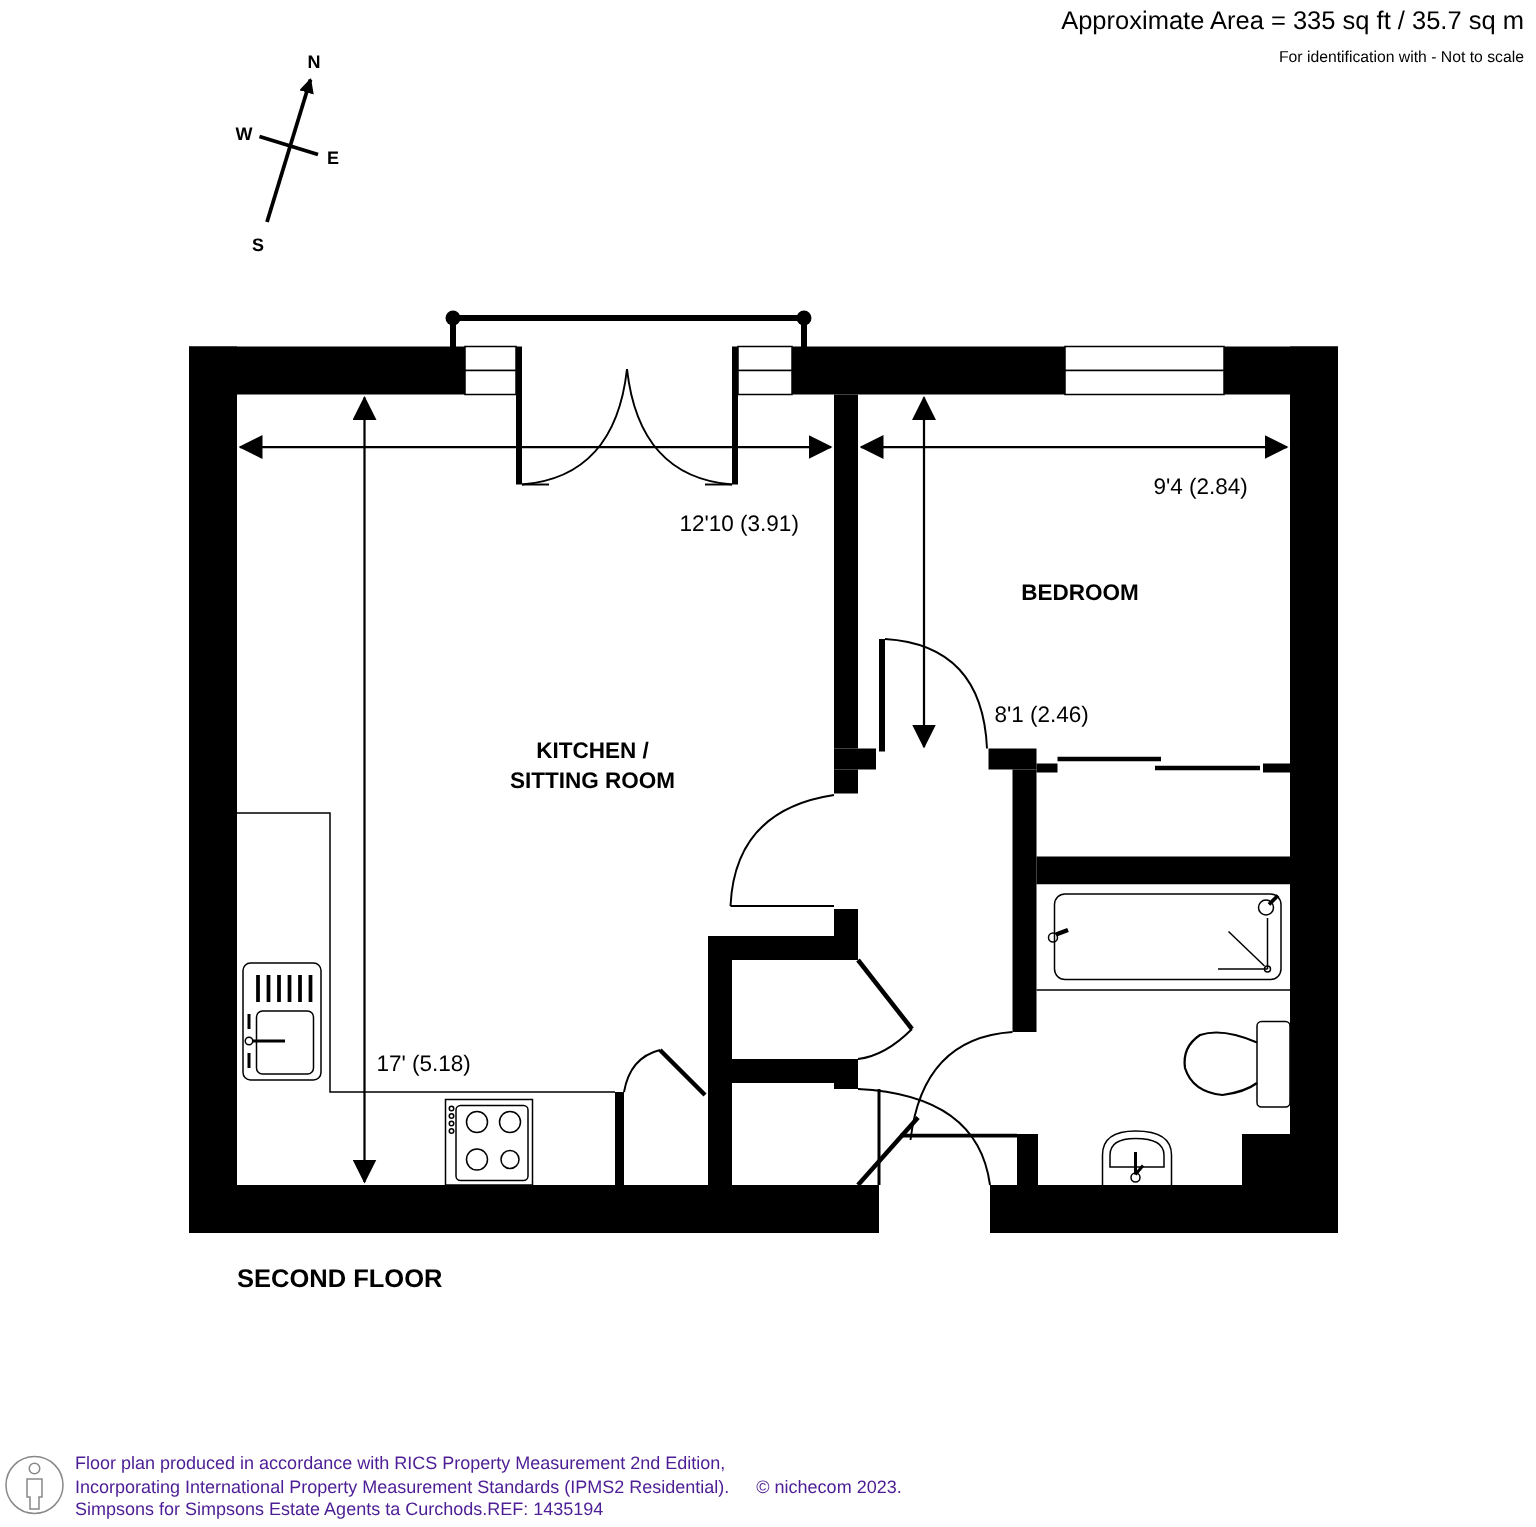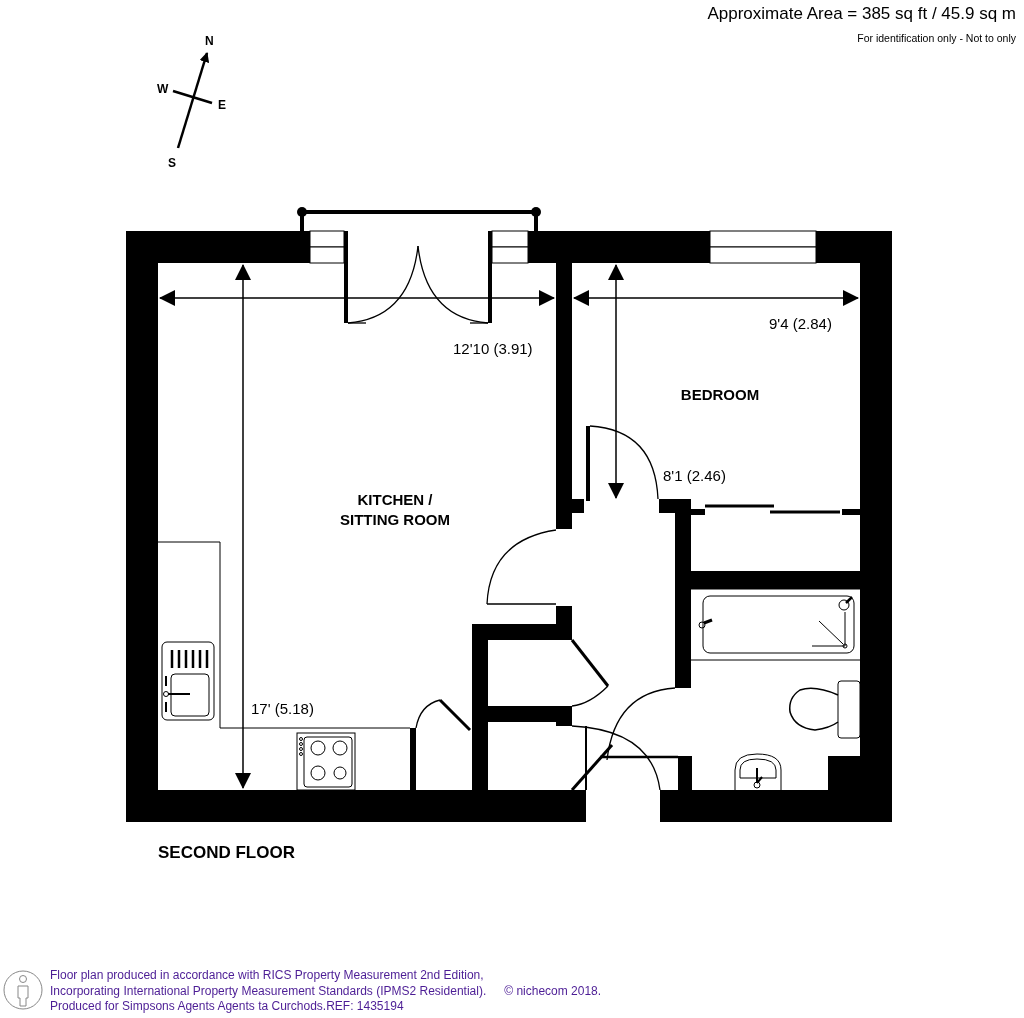--- a/index.html
+++ b/index.html
@@ -10,22 +10,22 @@
   .plan text { font-family: "Liberation Sans", sans-serif; }
   .floor-label { position: absolute; left: 124px; top: 843px; font-size: 17px; font-weight: bold; white-space: nowrap; margin-left: 34px; }
   .footer { position: absolute; left: 50px; top: 968px; font-size: 12px; line-height: 15.5px; color: #4c1d95; white-space: nowrap; }
   .footer .copy { margin-left: 18px; }
   .footer .ref { margin-left: 0; }
   .footer-icon { position: absolute; left: 2px; top: 966px; width: 42px; height: 48px; }
 </style>
 </head>
 <body>
 
-<div class="area-title">Approximate Area = 385 sq ft / 45.9 sq m</div>
-<div class="area-note">For identification only - Not to only</div>
+<div class="area-title">Approximate Area = 335 sq ft / 35.7 sq m</div>
+<div class="area-note">For identification with - Not to scale</div>
 
 <svg class="plan" viewBox="0 0 1024 1018" xmlns="http://www.w3.org/2000/svg">
   <defs>
     <marker id="arr" markerWidth="10" markerHeight="10" refX="9" refY="5" orient="auto-start-reverse" markerUnits="userSpaceOnUse">
       <path d="M0,0 L10,5 L0,10 z" fill="#000"></path>
     </marker>
     <marker id="arrBig" markerWidth="16" markerHeight="16" refX="15" refY="8" orient="auto-start-reverse" markerUnits="userSpaceOnUse">
       <path d="M0,0 L16,8 L0,16 z" fill="#000"></path>
     </marker>
   </defs>
@@ -214,15 +214,15 @@
 <div class="floor-label">SECOND FLOOR</div>
 
 <svg class="footer-icon" viewBox="0 0 42 48" xmlns="http://www.w3.org/2000/svg">
   <circle cx="21" cy="24" r="19" fill="none" stroke="#888" stroke-width="1"></circle>
   <circle cx="21" cy="13" r="3.5" fill="none" stroke="#888" stroke-width="1"></circle>
   <path d="M16,20 L26,20 L26,32 L24,32 L24,40 L18,40 L18,32 L16,32 Z" fill="none" stroke="#888" stroke-width="1"></path>
 </svg>
 
 <div class="footer">
   <div>Floor plan produced in accordance with RICS Property Measurement 2nd Edition,</div>
-  <div><span>Incorporating International Property Measurement Standards (IPMS2 Residential).</span><span class="copy">© nichecom 2018.</span></div>
-  <div><span>Produced for Simpsons Agents Agents ta Curchods.</span><span class="ref">REF: 1435194</span></div>
+  <div><span>Incorporating International Property Measurement Standards (IPMS2 Residential).</span><span class="copy">© nichecom 2023.</span></div>
+  <div><span>Simpsons for Simpsons Estate Agents ta Curchods.</span><span class="ref">REF: 1435194</span></div>
 </div>
 
 </body></html>

